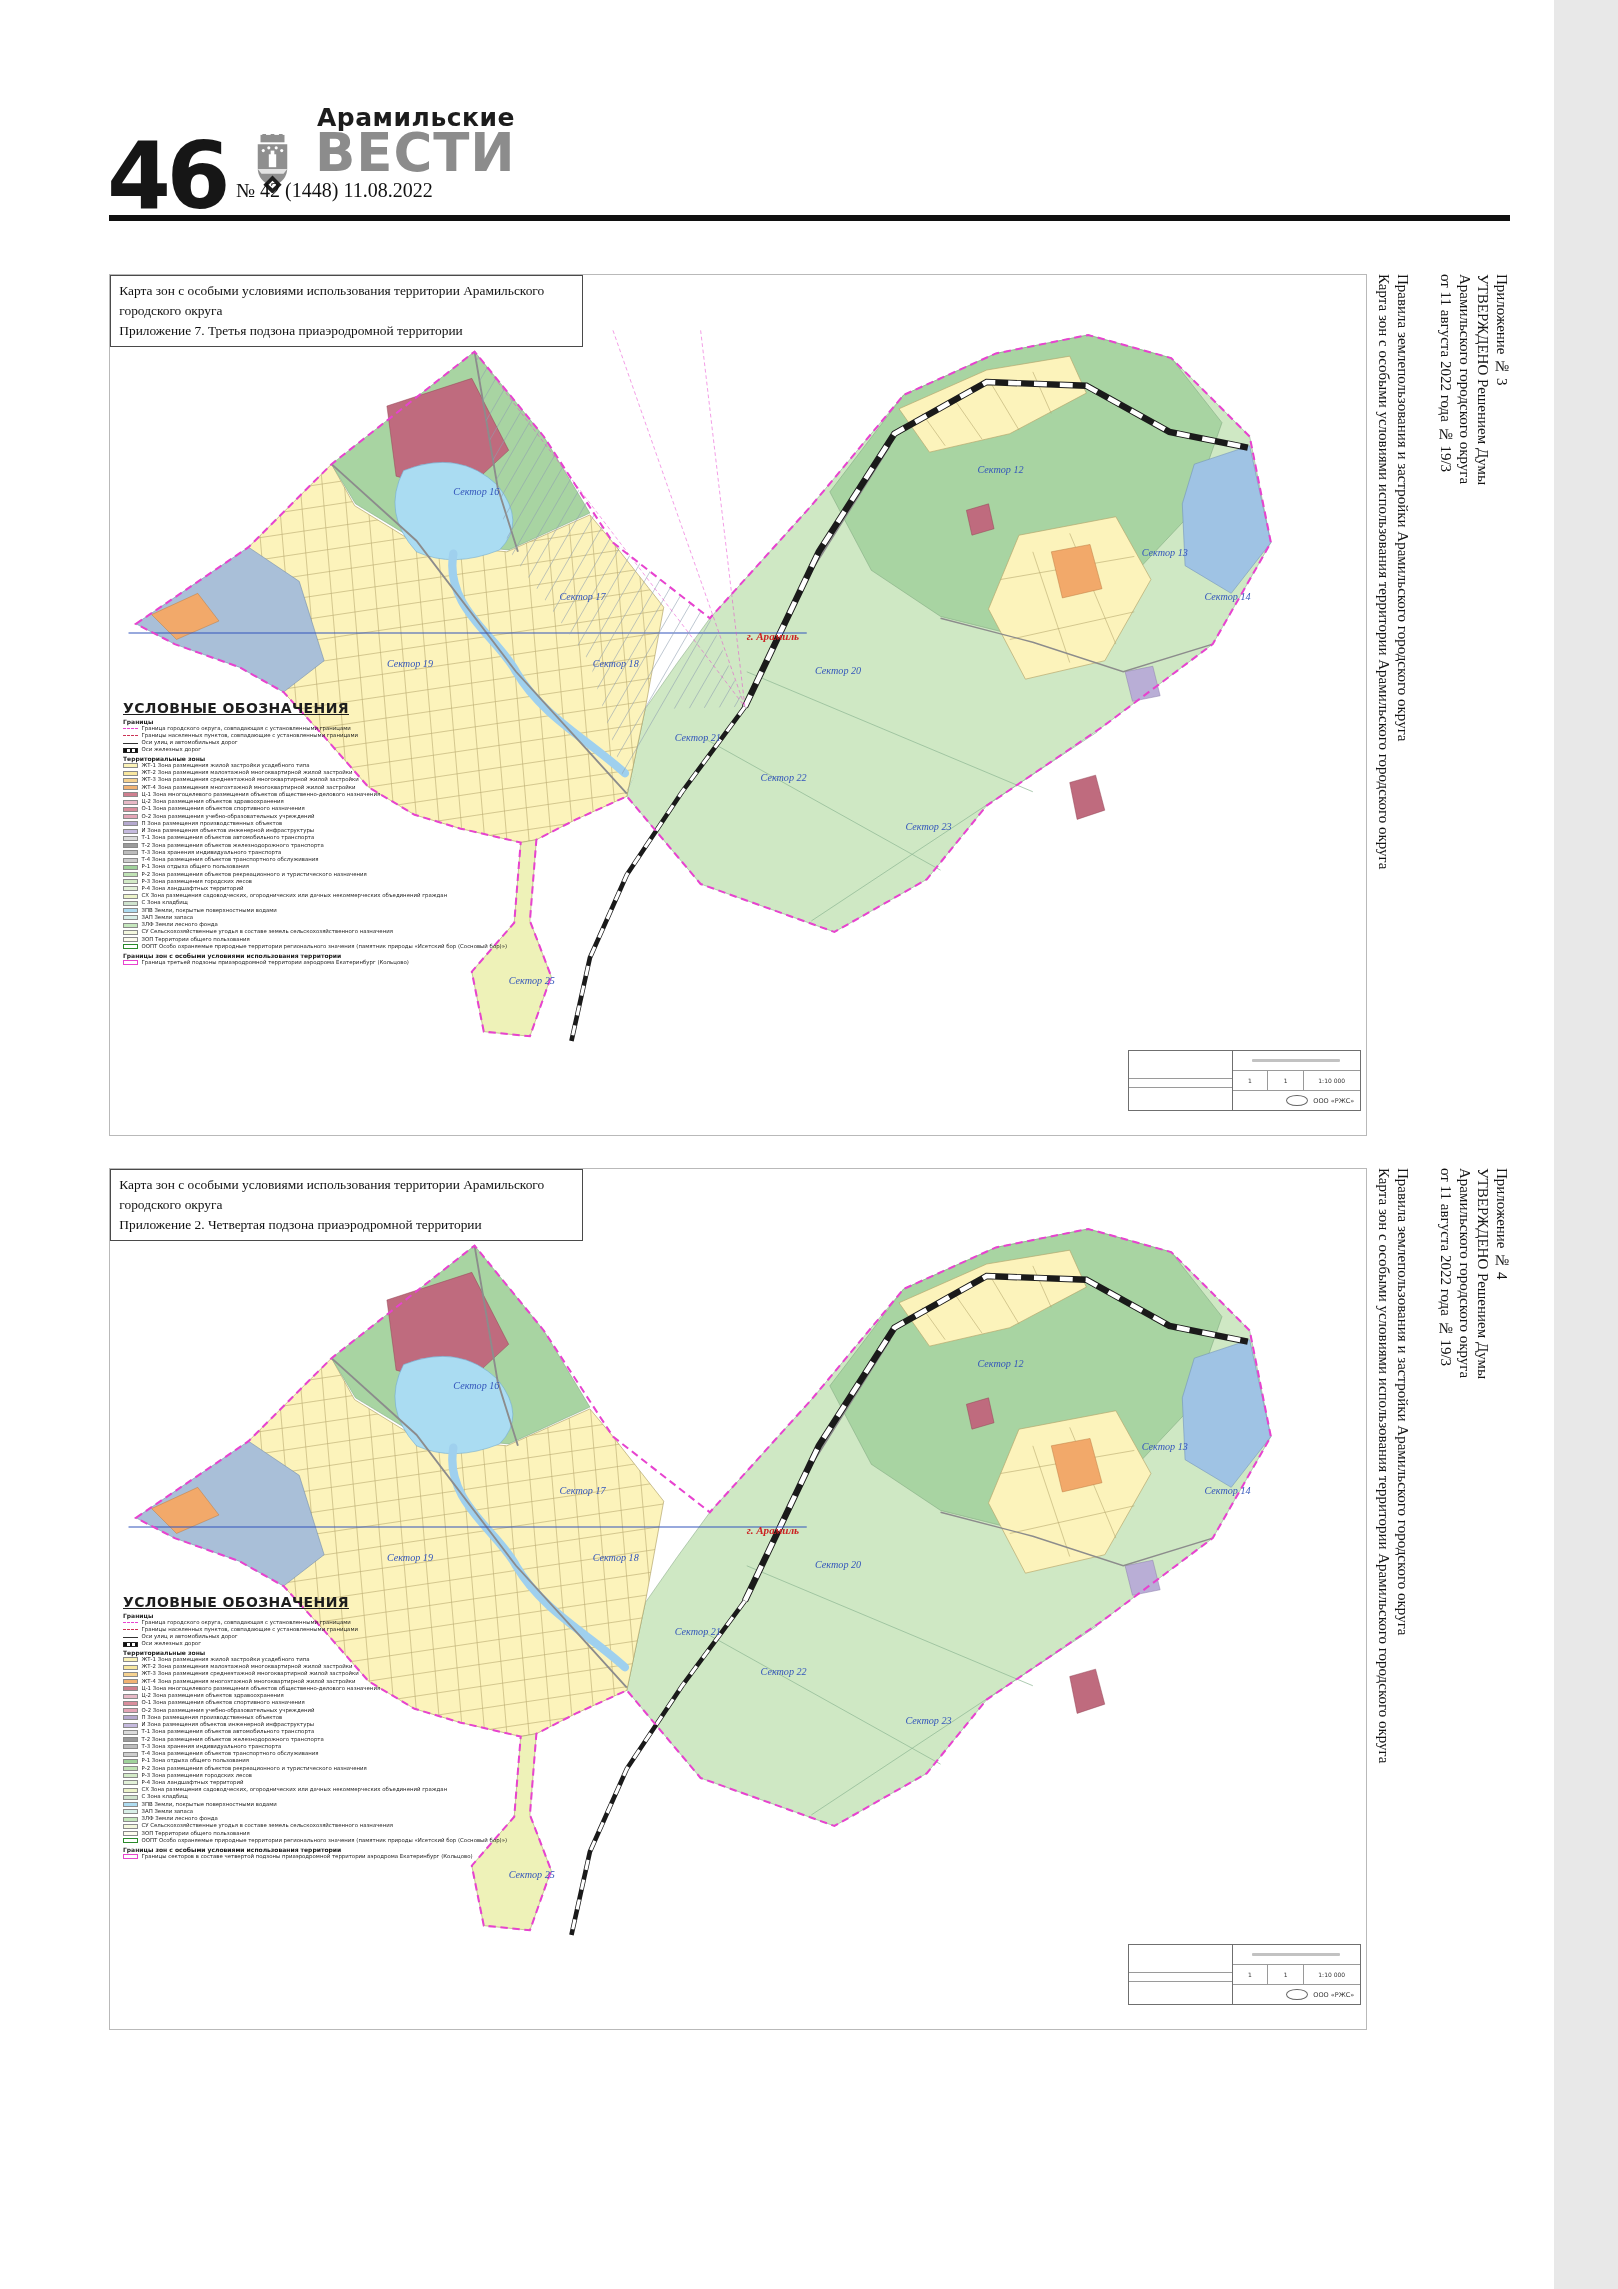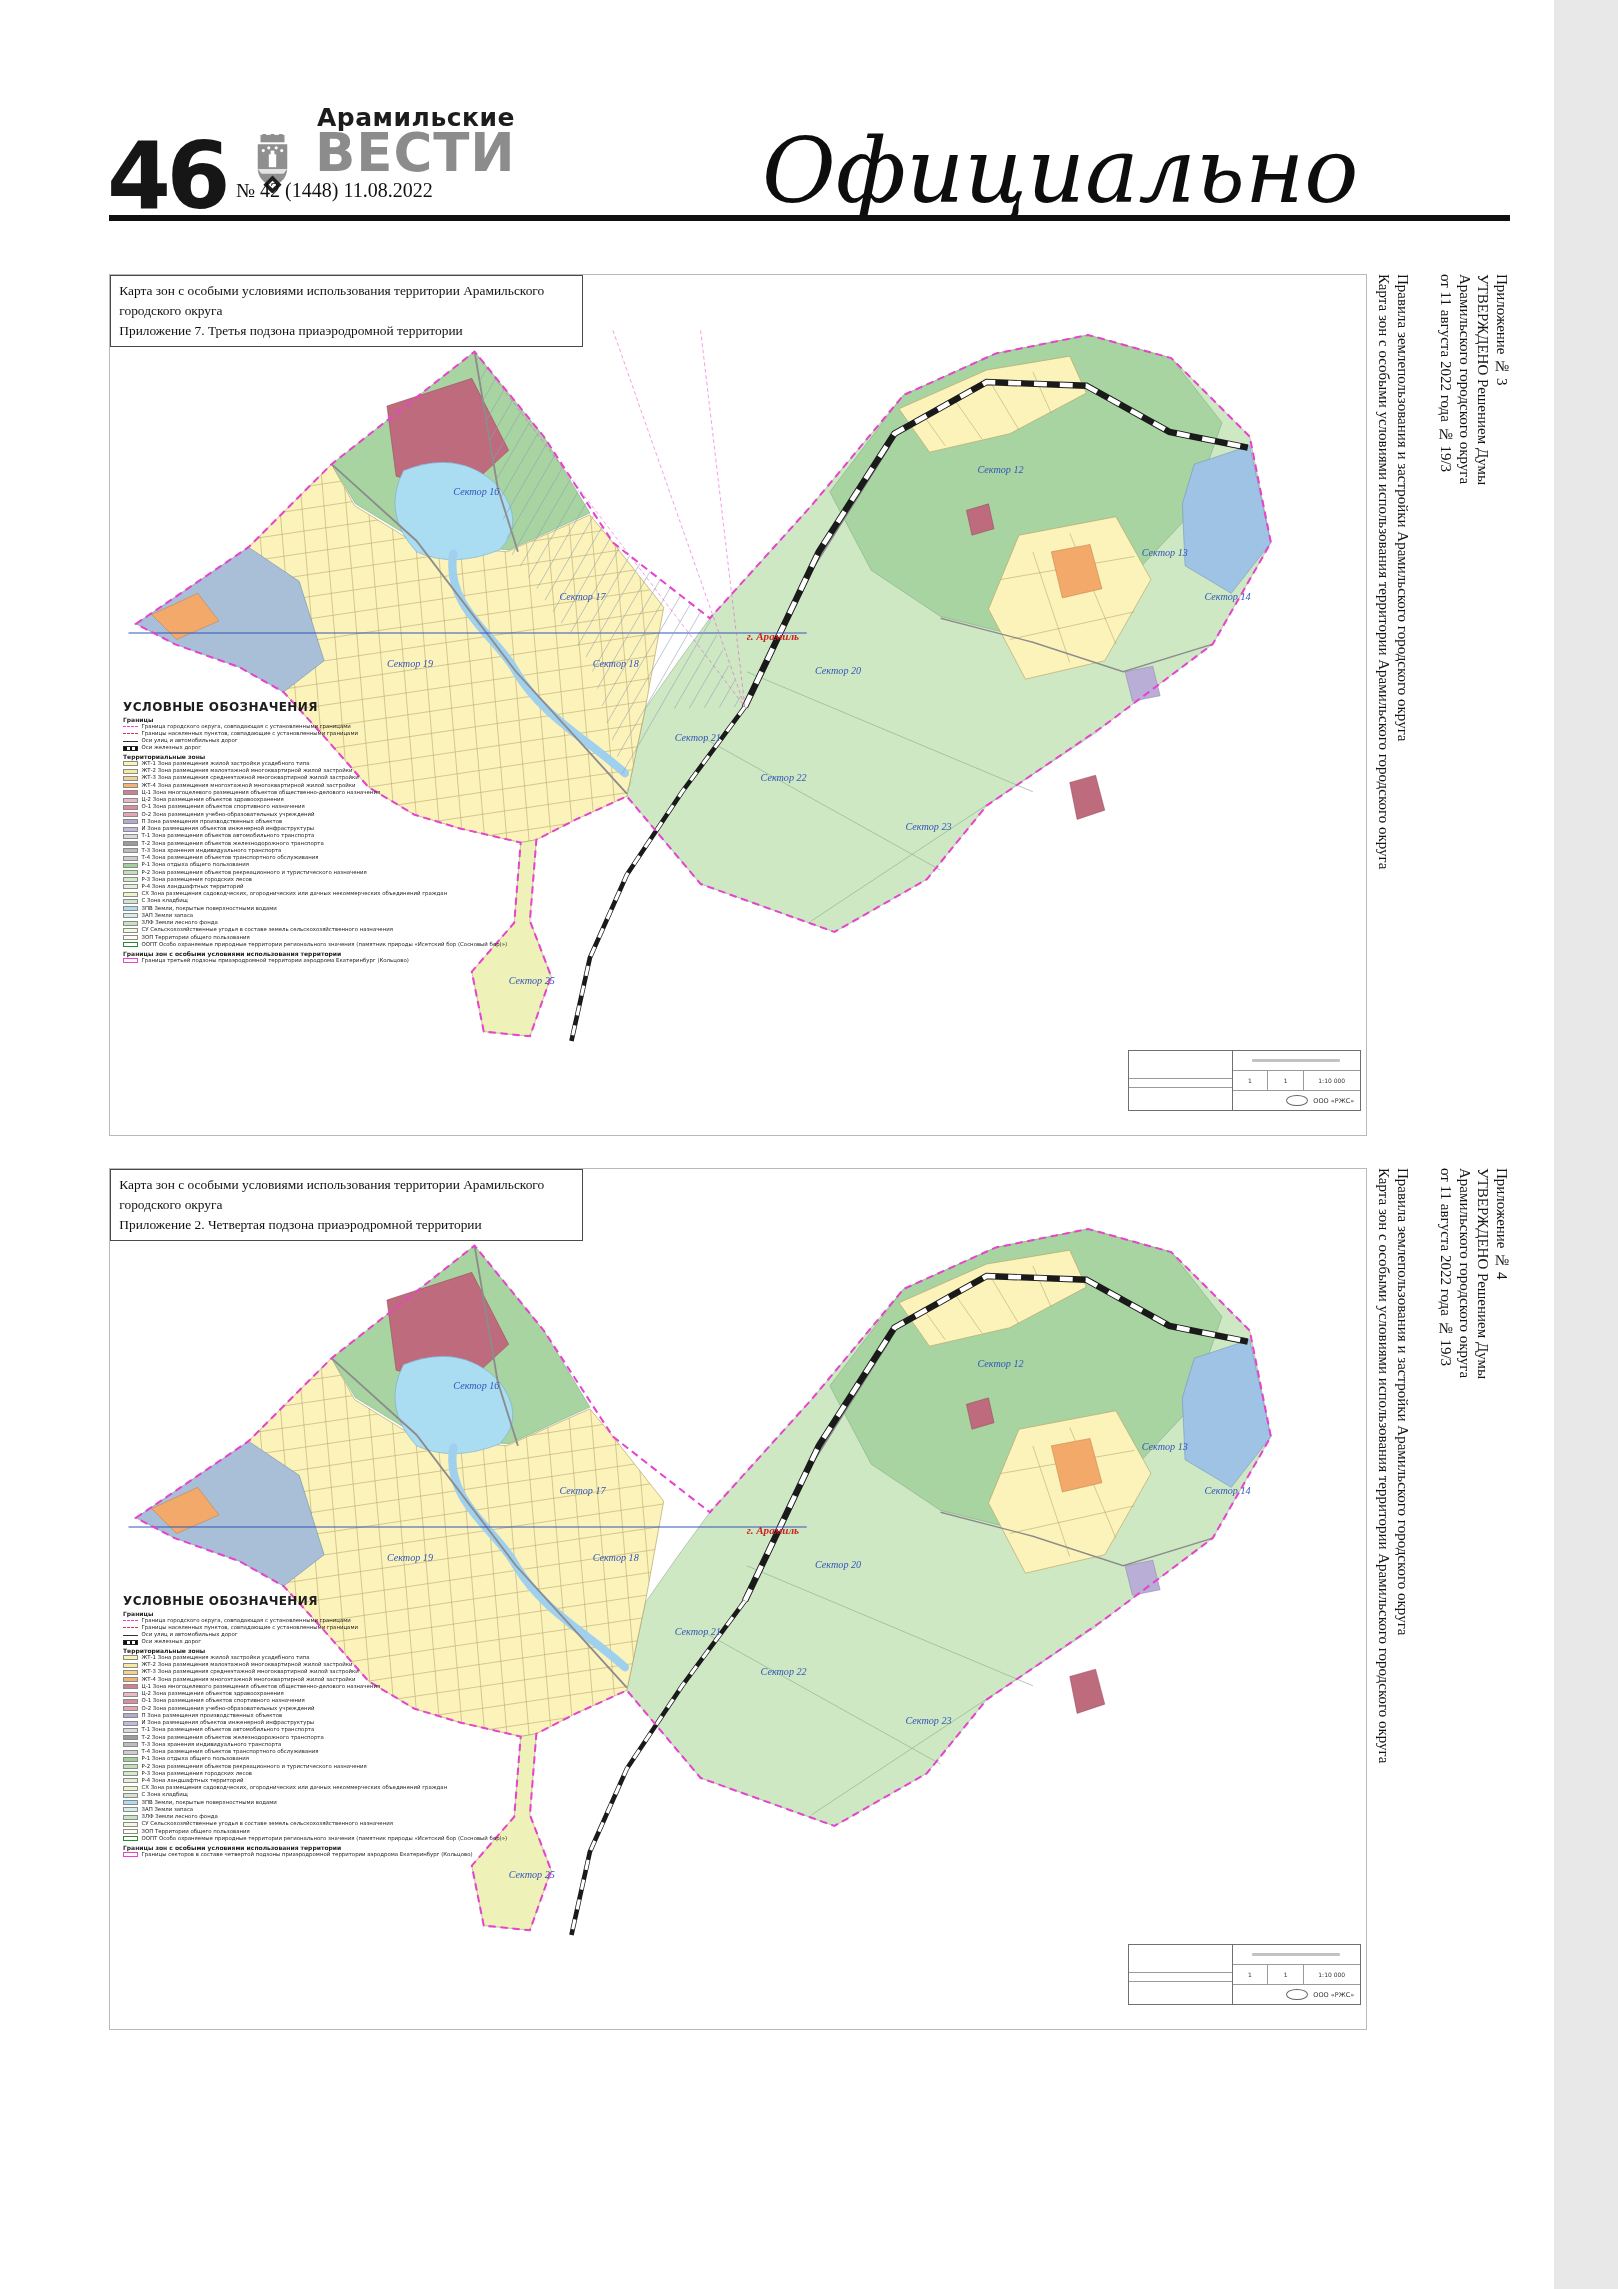--- a/index.html
+++ b/index.html
@@ -17,21 +17,21 @@
   .official{position:absolute;left:762px;top:118px;width:572px;text-align:center;
             font-size:90px;font-style:italic;font-family:"DejaVu Serif",serif;color:#0d0d0d;}
   .rule{position:absolute;left:109px;top:215px;width:1401px;height:5.5px;background:#101010;}
   
   .panel{position:absolute;left:109px;width:1256px;height:860px;border:0.9px solid #b9b9b9;background:#fff;}
   .panel svg.mapsvg{position:absolute;inset:0;width:100%;height:100%;}
   .titlebox{position:absolute;left:0;top:0;width:454px;border:0.9px solid #4a4a4a;background:#fff;
             padding:4.6px 8.3px 5.5px;font-size:13.4px;line-height:1.5;color:#111;}
   
   .legend{position:absolute;left:13px;top:425px;width:397px;font-family:"DejaVu Sans",sans-serif;color:#1d1d1d;}
-  .lg-h{font-size:12px;font-weight:bold;letter-spacing:0.4px;margin-bottom:1.8px;}
+  .lg-h{font-size:14px;font-weight:bold;letter-spacing:0.4px;margin-bottom:1.8px;text-decoration:underline;}
   .lg-g{font-size:6px;font-weight:bold;margin:1.8px 0 0.9px;}
   .lg-r{display:flex;align-items:center;gap:3.7px;font-size:5.4px;line-height:1.1;
         white-space:nowrap;margin-bottom:1.3px;}
   .sw{display:inline-block;width:14.8px;height:5px;border:0.5px solid #8a8a8a;flex:none;box-sizing:border-box;}
   .sw-bd1{border:none;height:0;border-top:1.8px dashed #e743cf;}
   .sw-bd2{border:none;height:0;border-top:1.8px dashed #cc3355;}
   .sw-bd3{border:none;height:0;border-top:1.5px solid #333;}
   .sw-rail{border:0.5px solid #222;background:repeating-linear-gradient(90deg,#111 0 2.8px,#fff 2.8px 5.5px);}
   .sw-og{background:#fff;border:1.3px solid #2a8a2a;}
   .sw-om{background:#fff;border:1.3px solid #e743cf;}
@@ -78,21 +78,20 @@
     <rect x="17" y="22" width="8" height="14" fill="#fff"></rect>
       <rect x="19" y="18" width="4" height="5" fill="#fff"></rect>
     <path d="M5,38 h32 l-4,5 h-24 Z" fill="#fff" opacity="0.75"></path>
     <rect x="14" y="48" width="14" height="14" fill="#1e1e1e" transform="rotate(45 21 55)"></rect>
     <rect x="18" y="52" width="6" height="6" fill="#fff" transform="rotate(45 21 55)"></rect>
   </svg>
 
   <div class="mast-top">Арамильские</div>
   <div class="mast-main">ВЕСТИ</div>
   <div class="issue">№ 42 (1448) 11.08.2022</div>
-  <div class="official">Официально</div>
   <div class="rule"></div>
 
   <div class="panel" id="panel1" style="top:274px;">
       <svg viewBox="0 0 1361 932" class="mapsvg">
         <defs>
           <clipPath id="m1c">
             <path d="M240,205 L265,250 L330,290 L430,300 L520,260 L545,290 L600,360 L580,470 L560,565 L505,590 L462,612 L445,615 L380,600 L330,585 L280,555 L230,498 L188,452 L160,430 L150,295 Z"></path>
           </clipPath>
           <clipPath id="m1h">
             <path d="M395,83 L470,175 L545,290 L650,372 L688,468 L605,470 L560,560 L520,420 L432,298 Z"></path>

